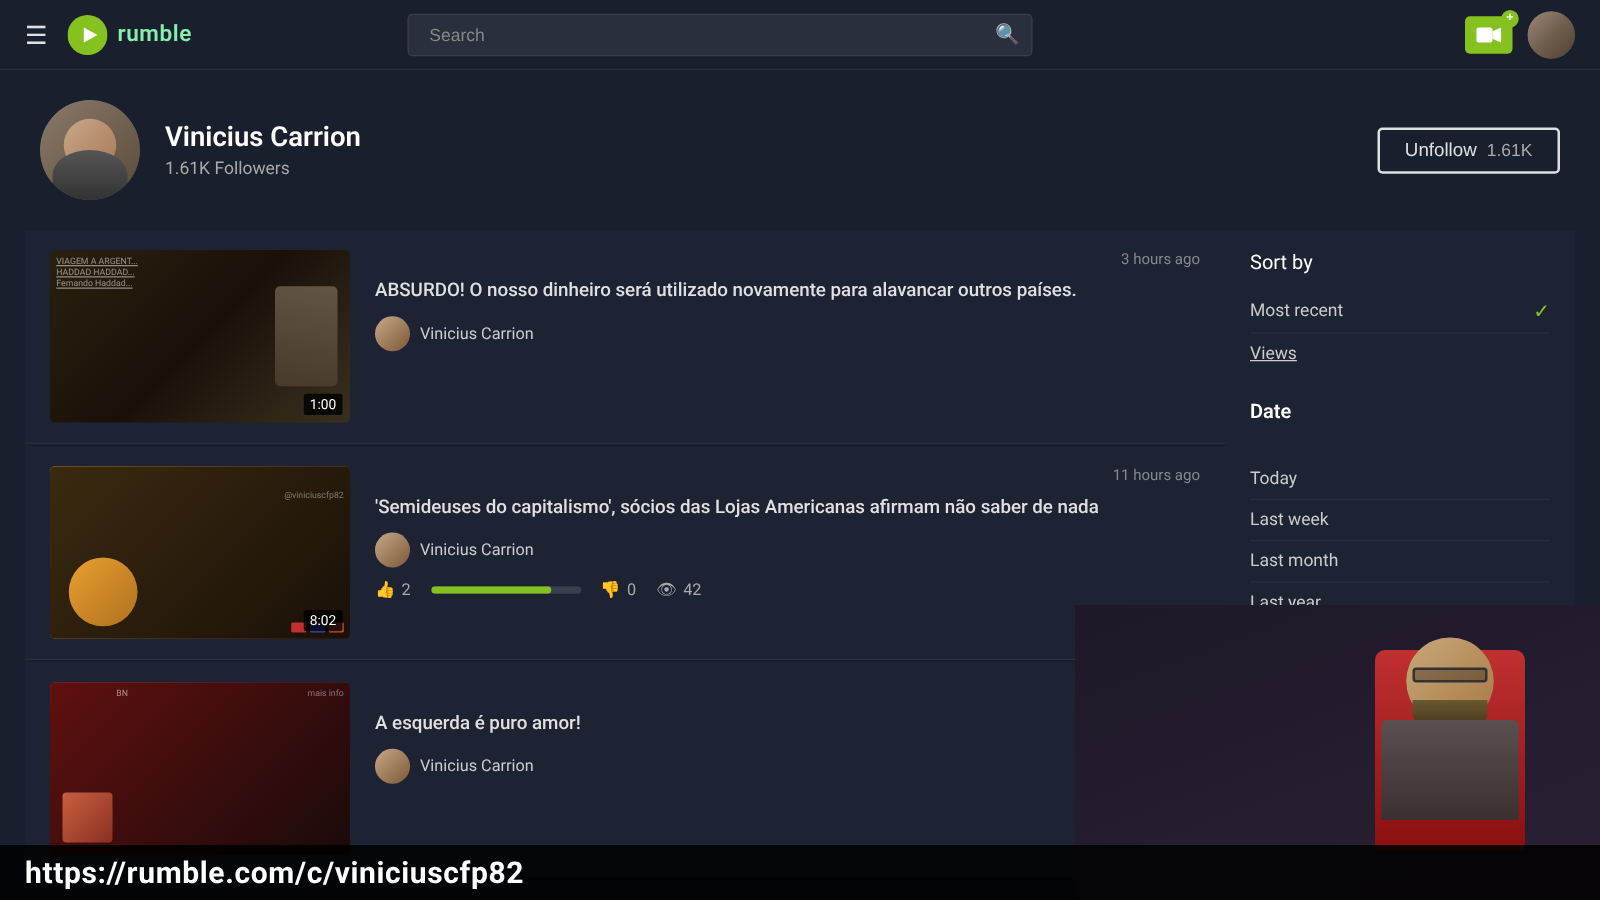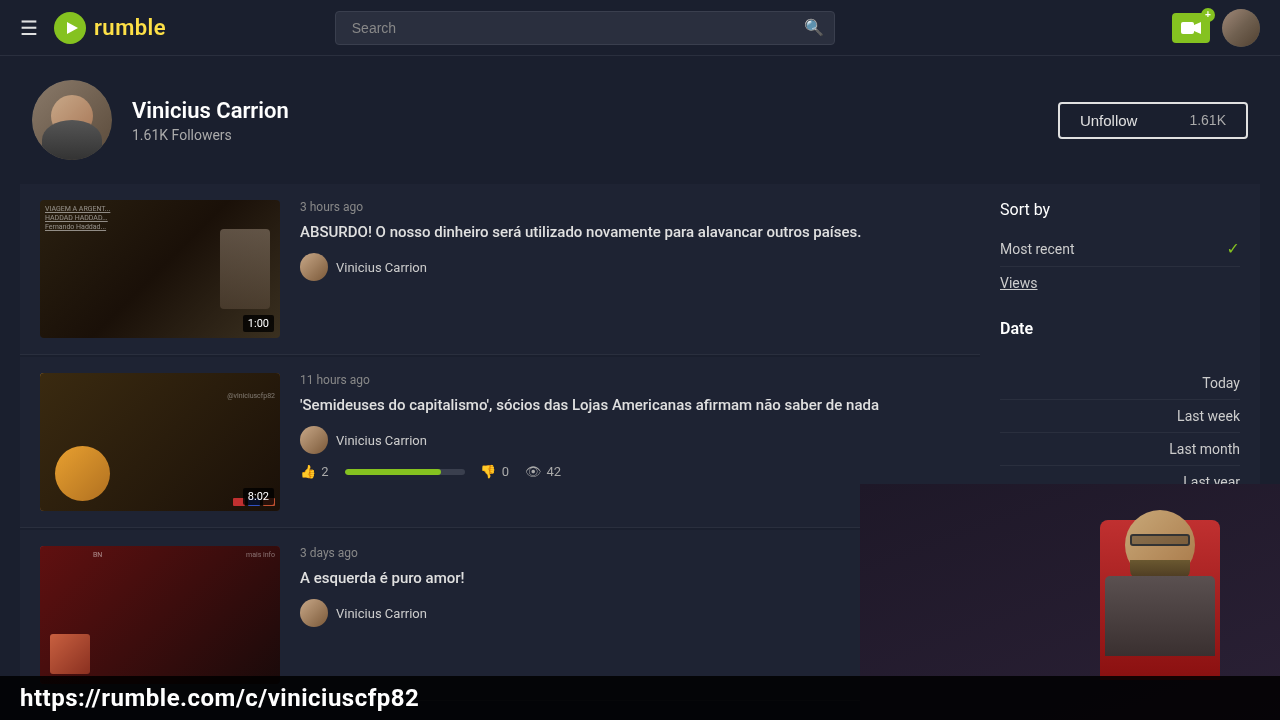--- a/index.html
+++ b/index.html
@@ -35,22 +35,22 @@
     .logo {
       display: flex;
       align-items: center;
       gap: 8px;
     }
     .logo-icon {
       width: 32px;
       height: 32px;
     }
     .logo-text {
-      color: #fde047;
-      font-size: 22px;
+      color: #86efac;
+      font-size: 18px;
       font-weight: 600;
       letter-spacing: 0.5px;
     }
     .search-bar {
       flex: 1;
       max-width: 500px;
       margin: 0 auto;
       position: relative;
       display: flex;
       align-items: center;
@@ -160,21 +160,20 @@
       padding: 8px 20px;
       font-size: 15px;
       cursor: pointer;
       display: flex;
       align-items: center;
       gap: 8px;
     }
     .unfollow-count {
       color: #aaa;
       font-size: 14px;
-      margin-left: 44px;
     }
 
     
     .main-content {
       display: flex;
       gap: 0;
       padding: 0 20px;
       height: calc(720px - 56px - 132px);
     }
 
@@ -220,20 +219,21 @@
       padding: 2px 5px;
       border-radius: 2px;
     }
     .video-info {
       flex: 1;
     }
     .video-time {
       font-size: 12px;
       color: #888;
       margin-bottom: 8px;
+      text-align: right;
     }
     .video-title {
       font-size: 15px;
       font-weight: 500;
       color: #e0e0e0;
       margin-bottom: 10px;
       line-height: 1.4;
     }
     .video-author {
       display: flex;
@@ -315,21 +315,21 @@
     }
     .date-title {
       font-size: 16px;
       font-weight: 600;
       color: #ffffff;
       margin-bottom: 29px;
     }
     .date-option {
       display: flex;
       align-items: center;
-      justify-content: flex-end;
+      justify-content: flex-start;
       padding: 8px 0;
       font-size: 14px;
       color: #cccccc;
       cursor: pointer;
       border-bottom: 1px solid #2a2f3e;
     }
     .date-option:last-child {
       border-bottom: none;
     }
     .date-option .check-icon {

